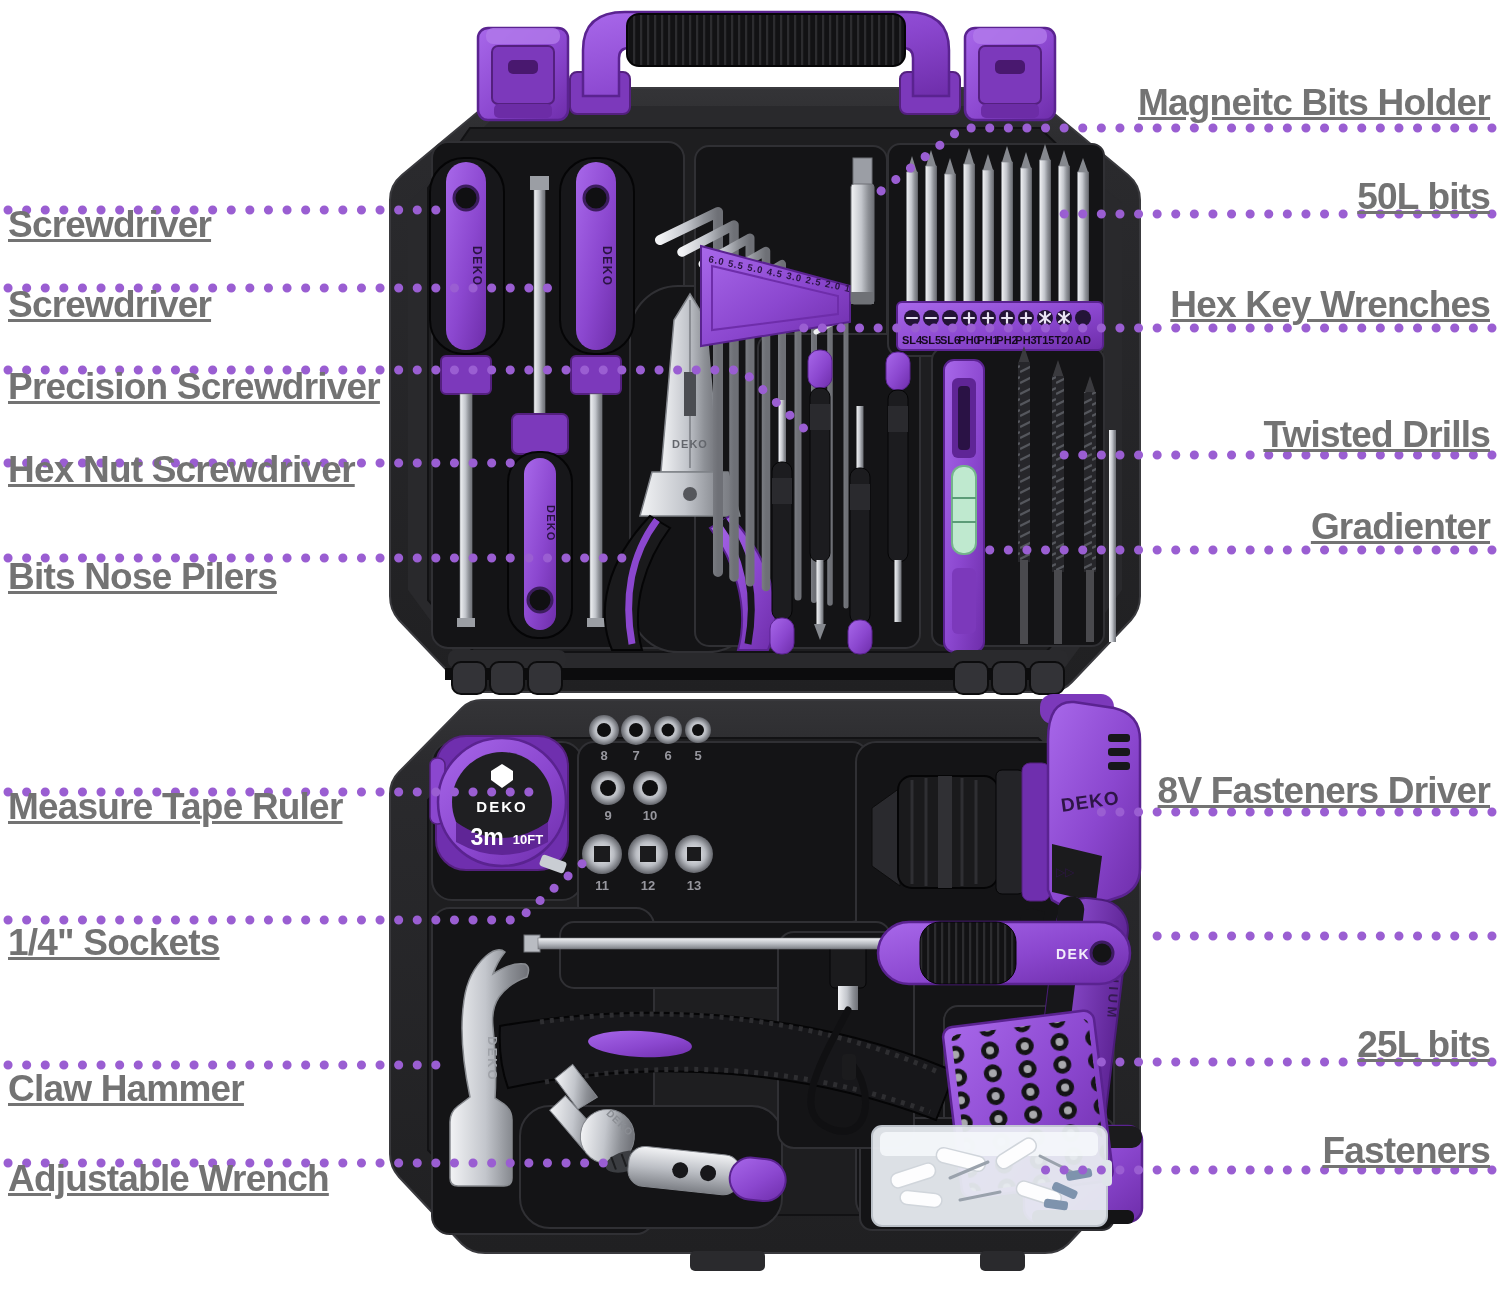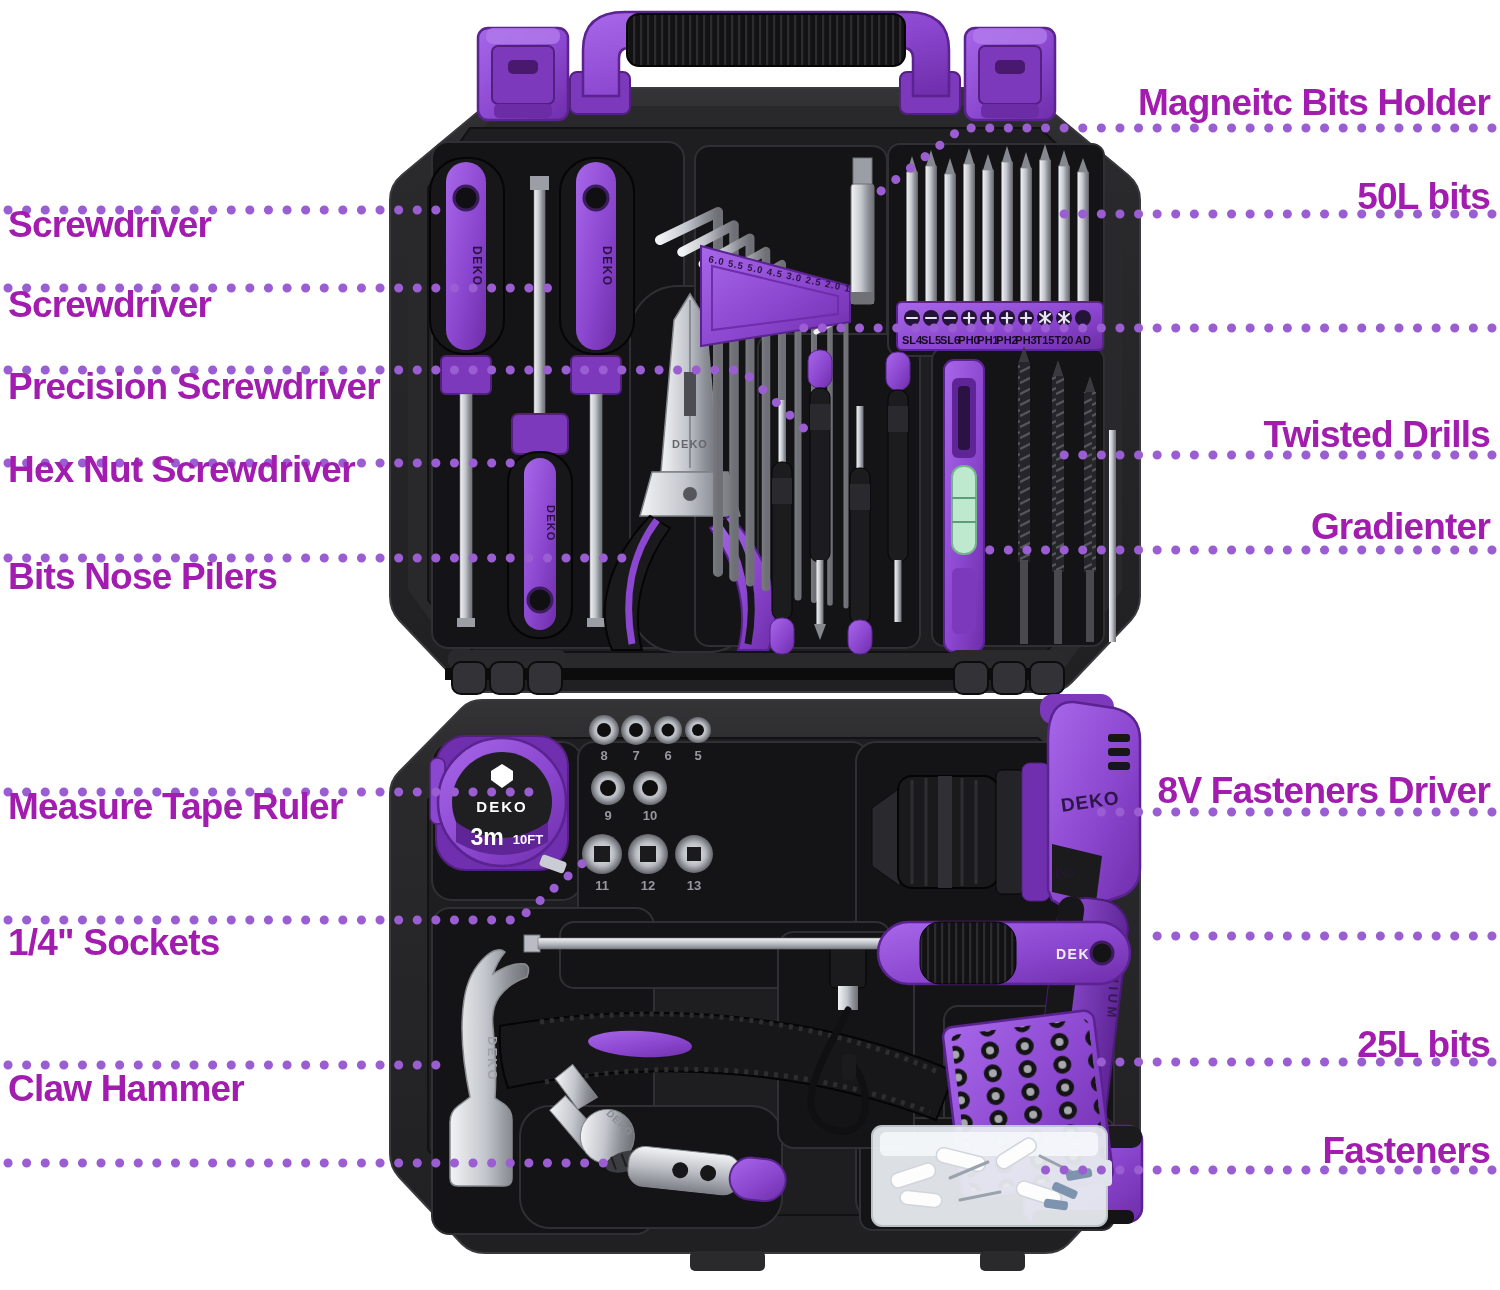--- a/index.html
+++ b/index.html
@@ -1,21 +1,21 @@
 <!DOCTYPE html>
 <html><head>
 <meta charset="utf-8">
 <style>
   html,body{margin:0;padding:0;background:#ffffff;}
   body{width:1500px;height:1290px;position:relative;overflow:hidden;
        font-family:"Liberation Sans",sans-serif;}
   #stage{position:absolute;inset:0;}
   svg{position:absolute;left:0;top:0;}
   .lbl{position:absolute;font-weight:700;font-size:37px;line-height:1.05;
-       color:#a21caf;letter-spacing:-0.8px;white-space:nowrap;z-index:5;}
+       color:#737373;letter-spacing:-0.8px;white-space:nowrap;z-index:5;text-decoration:underline;}
   .lbl.r{right:10px;text-align:right;}
   .lbl.l{left:8px;margin-top:40px;}
 </style>
 </head>
 <body>
 
 <div id="stage">
 
 <svg width="1500" height="1290" viewBox="0 0 1500 1290">
   <defs>
@@ -502,22 +502,24 @@
 </svg>
 
   <div class="lbl l" style="top:166px">Screwdriver</div>
   <div class="lbl l" style="top:246px">Screwdriver</div>
   <div class="lbl l" style="top:328px">Precision Screwdriver</div>
   <div class="lbl l" style="top:411px">Hex Nut Screwdriver</div>
   <div class="lbl l" style="top:518px">Bits Nose Pilers</div>
   <div class="lbl l" style="top:748px">Measure Tape Ruler</div>
   <div class="lbl l" style="top:884px">1/4" Sockets</div>
   <div class="lbl l" style="top:1030px">Claw Hammer</div>
+  <div class="lbl l" style="top:1120px">Adjustable Wrench</div>
 
   <div class="lbl r" style="top:84px">Magneitc Bits Holder</div>
   <div class="lbl r" style="top:178px">50L bits</div>
+  <div class="lbl r" style="top:286px">Hex Key Wrenches</div>
   <div class="lbl r" style="top:416px">Twisted Drills</div>
   <div class="lbl r" style="top:508px">Gradienter</div>
   <div class="lbl r" style="top:772px">8V Fasteners Driver</div>
   <div class="lbl r" style="top:1026px">25L bits</div>
   <div class="lbl r" style="top:1132px">Fasteners</div>
 
 </div>
 
 </body></html>

